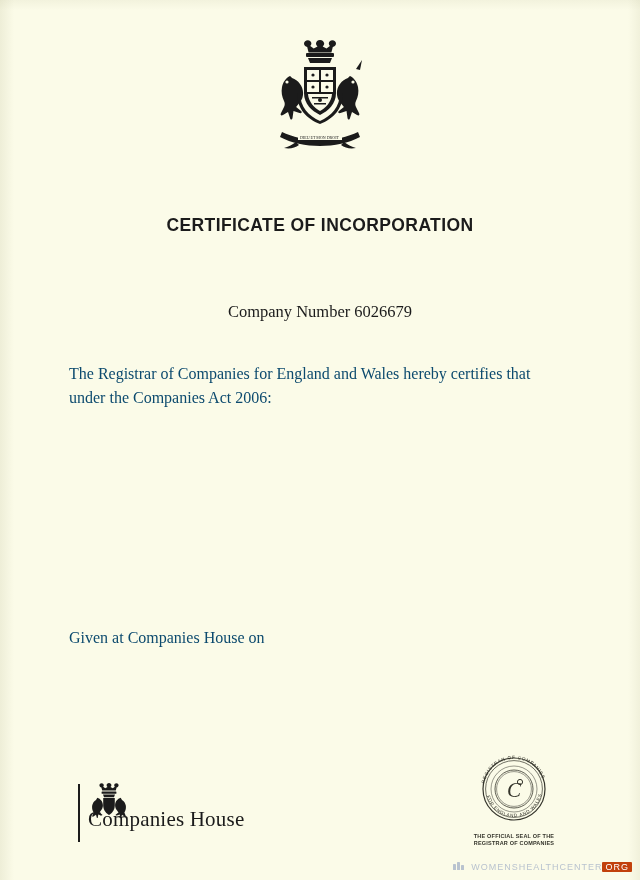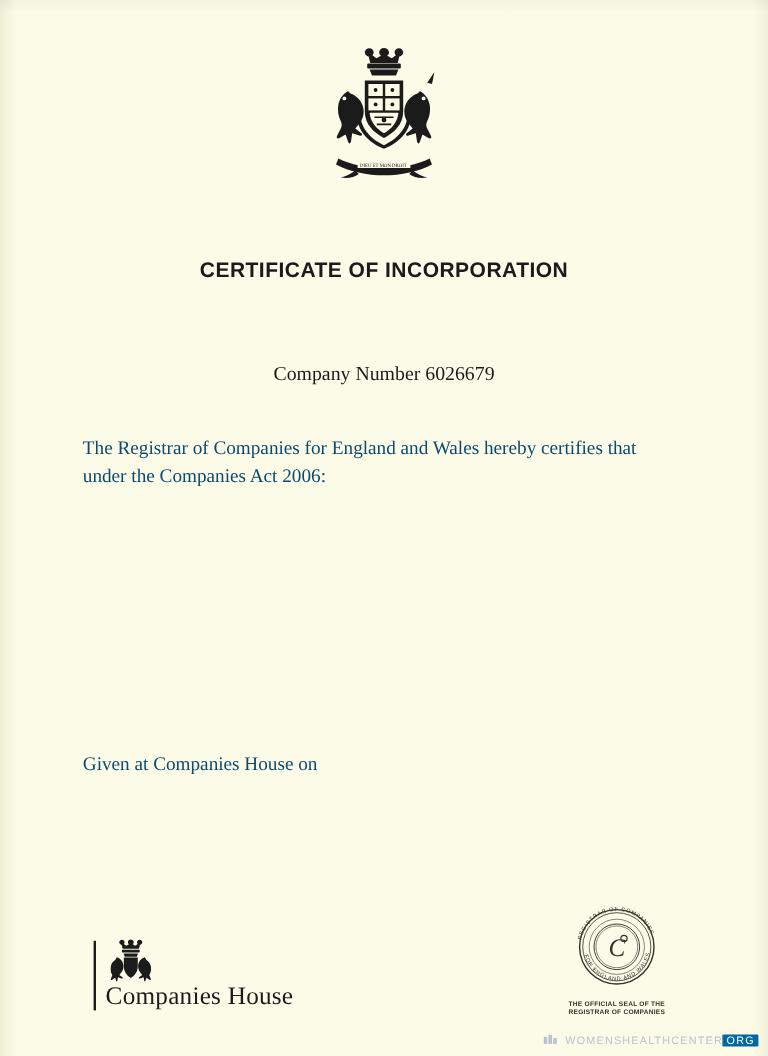--- a/index.html
+++ b/index.html
@@ -95,21 +95,21 @@
     background: #1b1b1b;
   }
   .footer-logo .mini-crest {
     position: absolute;
     left: 14px;
     top: 0px;
   }
   .footer-logo .name {
     position: absolute;
     left: 10px;
-    top: 36px;
+    top: 25px;
     font-family: "Liberation Serif", serif;
     font-size: 21px;
     letter-spacing: 0.2px;
     white-space: nowrap;
   }
 
   .seal {
     position: absolute;
     left: 462px;
     top: 752px;
@@ -136,21 +136,21 @@
     letter-spacing: 1px;
     color: #b9c3cf;
     white-space: nowrap;
   }
   .watermark .wm-icon {
     display: inline-block;
     vertical-align: middle;
     margin-right: 3px;
   }
   .watermark .wm-org {
-    background: #0369a1;
+    background: #c2410c;
     color: #ffffff;
     padding: 0 3px;
     border-radius: 1px;
   }
 </style>
 </head>
 <body>
 
 <div class="page">
 

